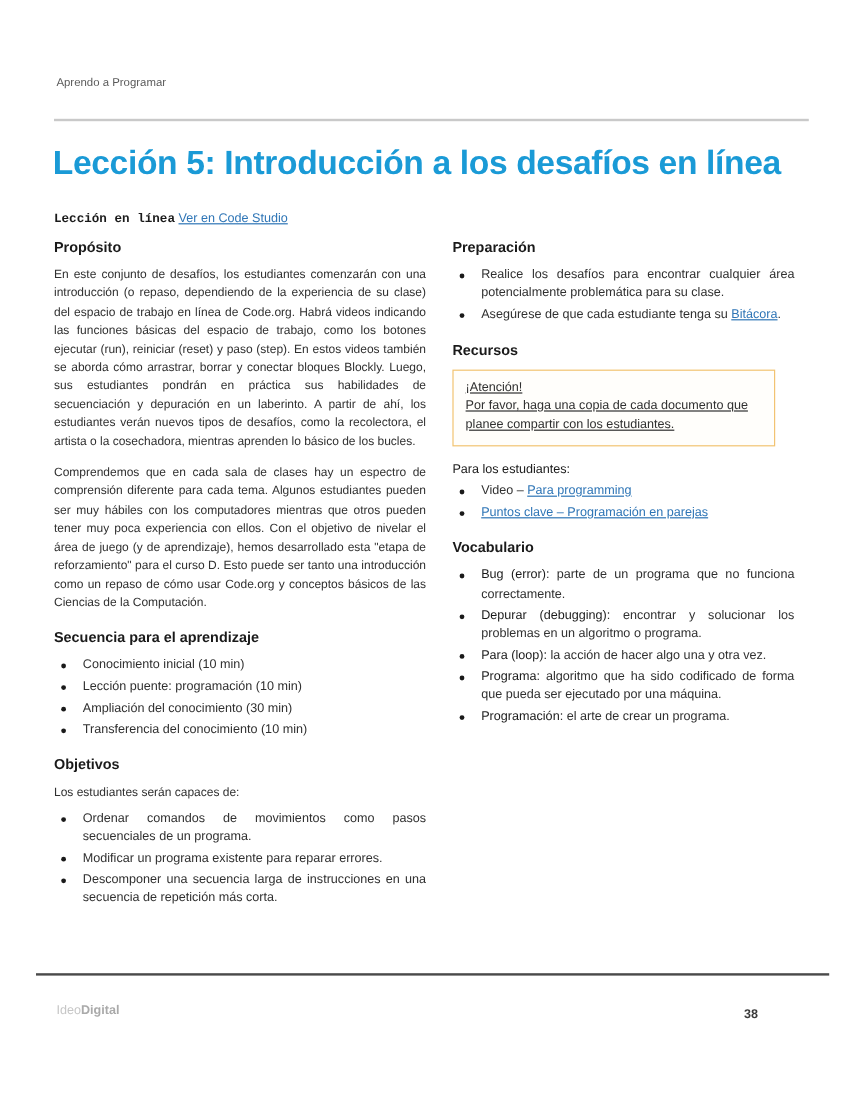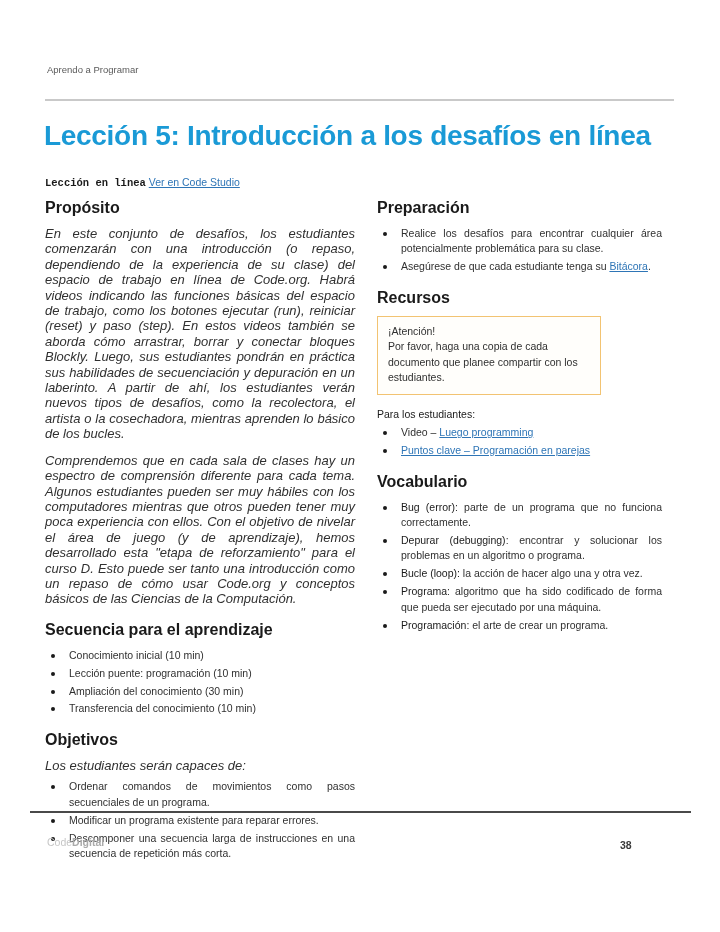--- a/index.html
+++ b/index.html
@@ -22,36 +22,36 @@
            font-size: 28px; font-weight: bold; color: #1a9ad6; letter-spacing: -0.3px; }
   .sub-line { position: absolute; top: 176px; left: 45px; font-size: 10.5px; }
   .sub-line .lbl { font-weight: bold; color: #1a1a1a; font-family: Liberation Mono, monospace; }
   a.doclink { color: #2e75b6; text-decoration: underline; cursor: pointer; }
 
   
   .columns { position: absolute; top: 199px; left: 45px; width: 617px; display: flex; gap: 22px; }
   .col-left { width: 310px; }
   .col-right { width: 285px; }
 
-  h2.sec { font-size: 16px; font-weight: bold; color: #1a1a1a; margin: 14px 0 9px 0; }
+  h2.sec { font-size: 12px; font-weight: bold; color: #1a1a1a; margin: 14px 0 9px 0; }
   h2.sec:first-child { margin-top: 0; }
 
-  p.body { font-size: 13px; line-height: 15.4px; text-align: justify; color: #303030; margin-bottom: 11px; font-style: italic; }
+  p.body { font-size: 10px; line-height: 15.4px; text-align: justify; color: #303030; margin-bottom: 11px; }
 
   ul.blist { list-style: none; margin: 2px 0 10px 0; }
   ul.blist li { position: relative; padding-left: 24px; font-size: 10.5px; line-height: 15.4px;
                 text-align: justify; color: #303030; margin-bottom: 2.5px; }
   ul.blist li::before { content: ""; position: absolute; left: 6px; top: 6px;
                 width: 4px; height: 4px; border-radius: 50%; background: #1a1a1a; }
   .b { font-weight: normal; color: #1a1a1a; }
 
   
   .attention-box { border: 1px solid #f2c372; background: #fffefb; padding: 7px 10px 9px 10px;
-                   width: 224px; font-size: 10.5px; line-height: 15.4px; color: #303030;
-                   margin: 2px 0 13px 0; }
+                   width: 269px; font-size: 10.5px; line-height: 15.4px; color: #303030;
+                   margin: 2px 0 13px 0; text-decoration: underline; }
 
   .students-label { font-size: 10.5px; font-weight: normal; color: #1a1a1a; margin-bottom: 5px; }
 
   
   .footer-rule { position: absolute; top: 811px; left: 30px; width: 661px; height: 2px; background: #4a4a4a; }
   .footer-brand { position: absolute; top: 836px; left: 47px; font-size: 10.5px; }
   .footer-brand .light { color: #c6c6c6; }
   .footer-brand .dark { color: #aaaaaa; font-weight: bold; text-align: right; }
   .page-number { position: absolute; top: 839px; left: 620px; font-size: 10.5px; font-weight: bold; color: #3a3a3a; }
 </style>
@@ -106,35 +106,35 @@
       </ul>
 
       <h2 class="sec">Recursos</h2>
       <div class="attention-box">
         <div>¡Atención!</div>
         <div>Por favor, haga una copia de cada documento que planee compartir con los estudiantes.</div>
       </div>
 
       <div class="students-label">Para los estudiantes:</div>
       <ul class="blist">
-        <li><span>Video – </span><a class="doclink">Luego programming</a></li>
+        <li><span>Video – </span><a class="doclink">Para programming</a></li>
         <li><a class="doclink">Puntos clave – Programación en parejas</a></li>
       </ul>
 
       <h2 class="sec">Vocabulario</h2>
       <ul class="blist">
         <li><span class="b">Bug (error)</span><span>: parte de un programa que no funciona correctamente.</span></li>
         <li><span class="b">Depurar (debugging)</span><span>: encontrar y solucionar los problemas en un algoritmo o programa.</span></li>
-        <li><span class="b">Bucle (loop):</span><span> la acción de hacer algo una y otra vez.</span></li>
+        <li><span class="b">Para (loop):</span><span> la acción de hacer algo una y otra vez.</span></li>
         <li><span class="b">Programa</span><span>: algoritmo que ha sido codificado de forma que pueda ser ejecutado por una máquina.</span></li>
         <li><span class="b">Programación</span><span>: el arte de crear un programa.</span></li>
       </ul>
 
     </div>
   </div>
 
   <div class="footer-rule"></div>
   <div class="footer-brand">
-    <span class="light">Code</span><span class="dark">Digital</span>
+    <span class="light">Ideo</span><span class="dark">Digital</span>
   </div>
   <div class="page-number">38</div>
 
 </div>
 
 </body></html>

